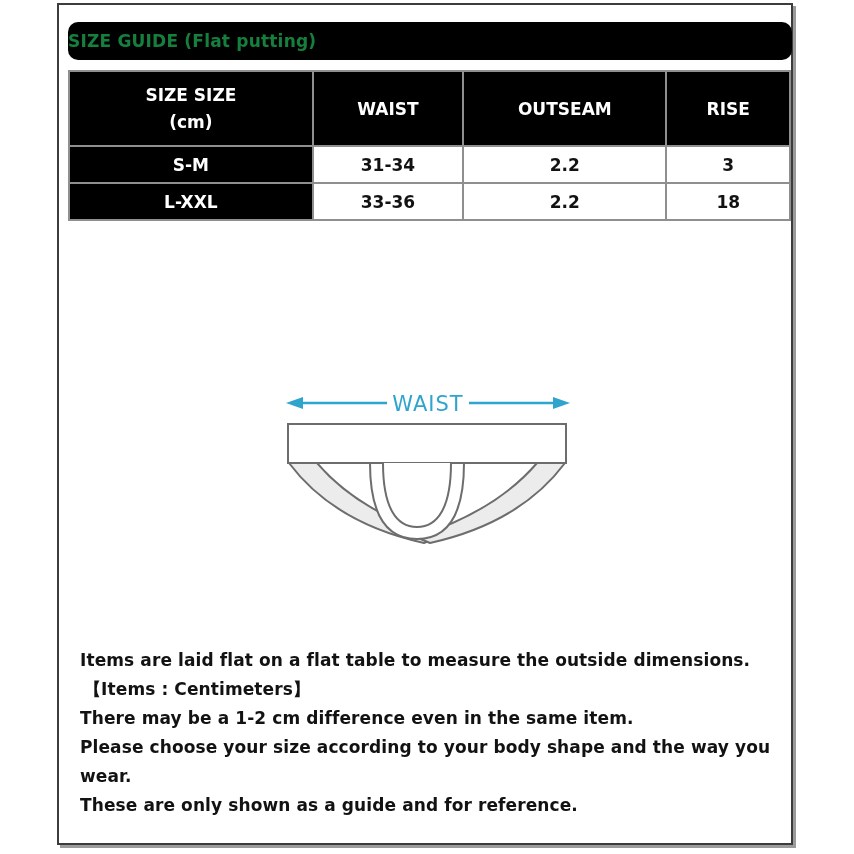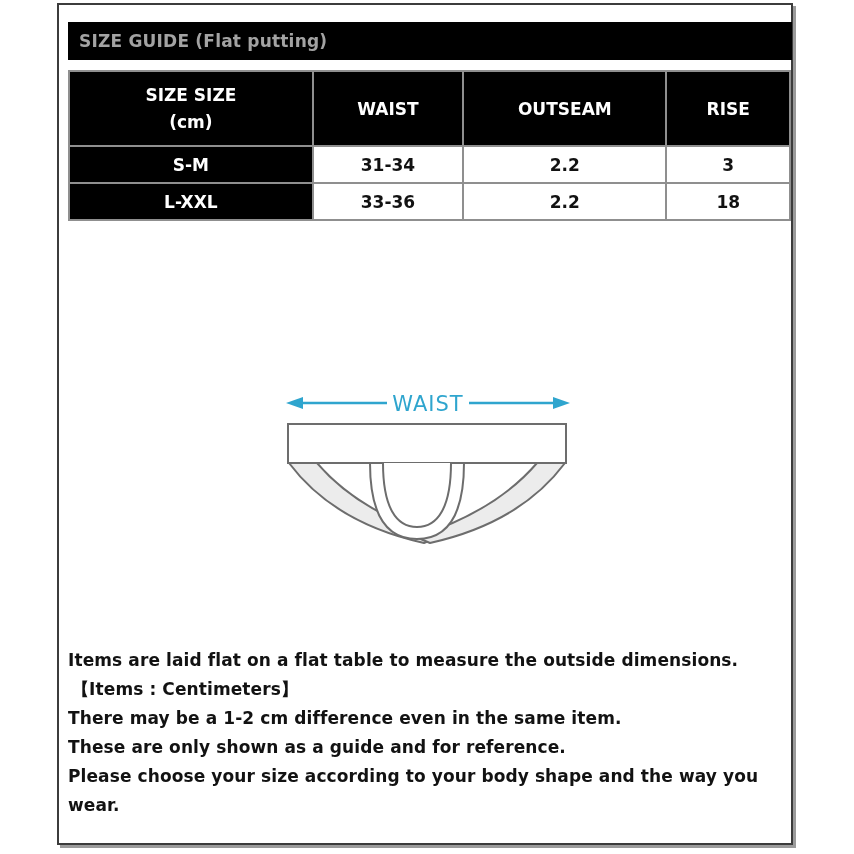--- a/index.html
+++ b/index.html
@@ -29,26 +29,26 @@
     background: #ffffff;
   }
   .title-bar {
     position: absolute;
     left: 9px;
     top: 17px;
     width: 724px;
     height: 38px;
     box-sizing: border-box;
     background: #000000;
-    color: #a3a3a3;
+    color: #15803d;
     font-size: 17px;
     font-weight: bold;
     line-height: 38px;
-    padding-left: 11px;
     letter-spacing: 0.2px;
+    border-radius: 10px;
   }
   table.size-table {
     position: absolute;
     left: 9px;
     top: 65px;
     border-collapse: collapse;
     table-layout: fixed;
   }
   table.size-table td {
     border: 2px solid var(--grid);
@@ -93,21 +93,21 @@
     position: absolute;
     left: 9px;
     top: 641px;
     width: 718px;
     font-size: 17px;
     font-weight: bold;
     color: var(--ink);
     line-height: 29px;
     letter-spacing: 0.1px;
   }
-  .notes .line { white-space: normal; }
+  .notes .line { white-space: normal; margin-left: 12px; }
   .notes .indent { padding-left: 4px; }
 </style>
 </head>
 <body>
 
 <div class="frame">
 
   <div class="title-bar">SIZE GUIDE (Flat putting)</div>
 
   <table class="size-table">
@@ -156,17 +156,17 @@
     <rect class="band-rect" x="2" y="31" width="278" height="39"></rect>
 
     <path class="pouch-outer" d="M 84,70 C 84,122 101,146 131,146 C 161,146 178,122 178,70 Z"></path>
     <path class="pouch-inner" d="M 97,70 C 97,114 110,134 131,134 C 152,134 165,114 165,70"></path>
   </svg>
 
   <div class="notes">
     <div class="line">Items are laid flat on a flat table to measure the outside dimensions.</div>
     <div class="line indent">【Items : Centimeters】</div>
     <div class="line">There may be a 1-2 cm difference even in the same item.</div>
+    <div class="line">Please choose your size according to your body shape and the way you wear.</div>
     <div class="line">These are only shown as a guide and for reference.</div>
-    <div class="line">Please choose your size according to your body shape and the way you wear.</div>
   </div>
 
 </div>
 
 </body></html>

